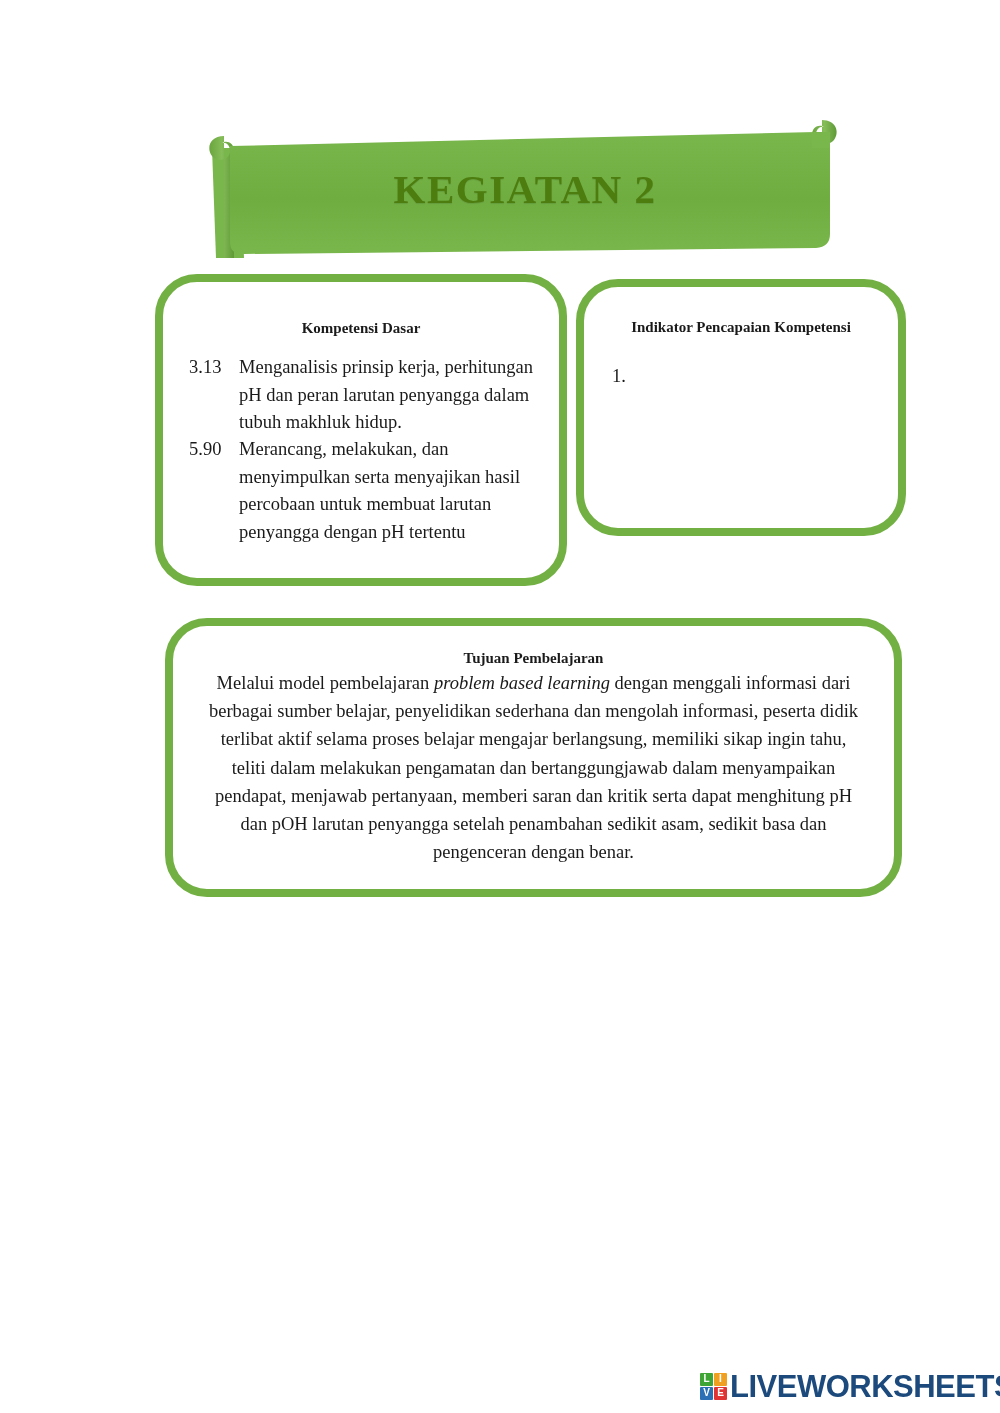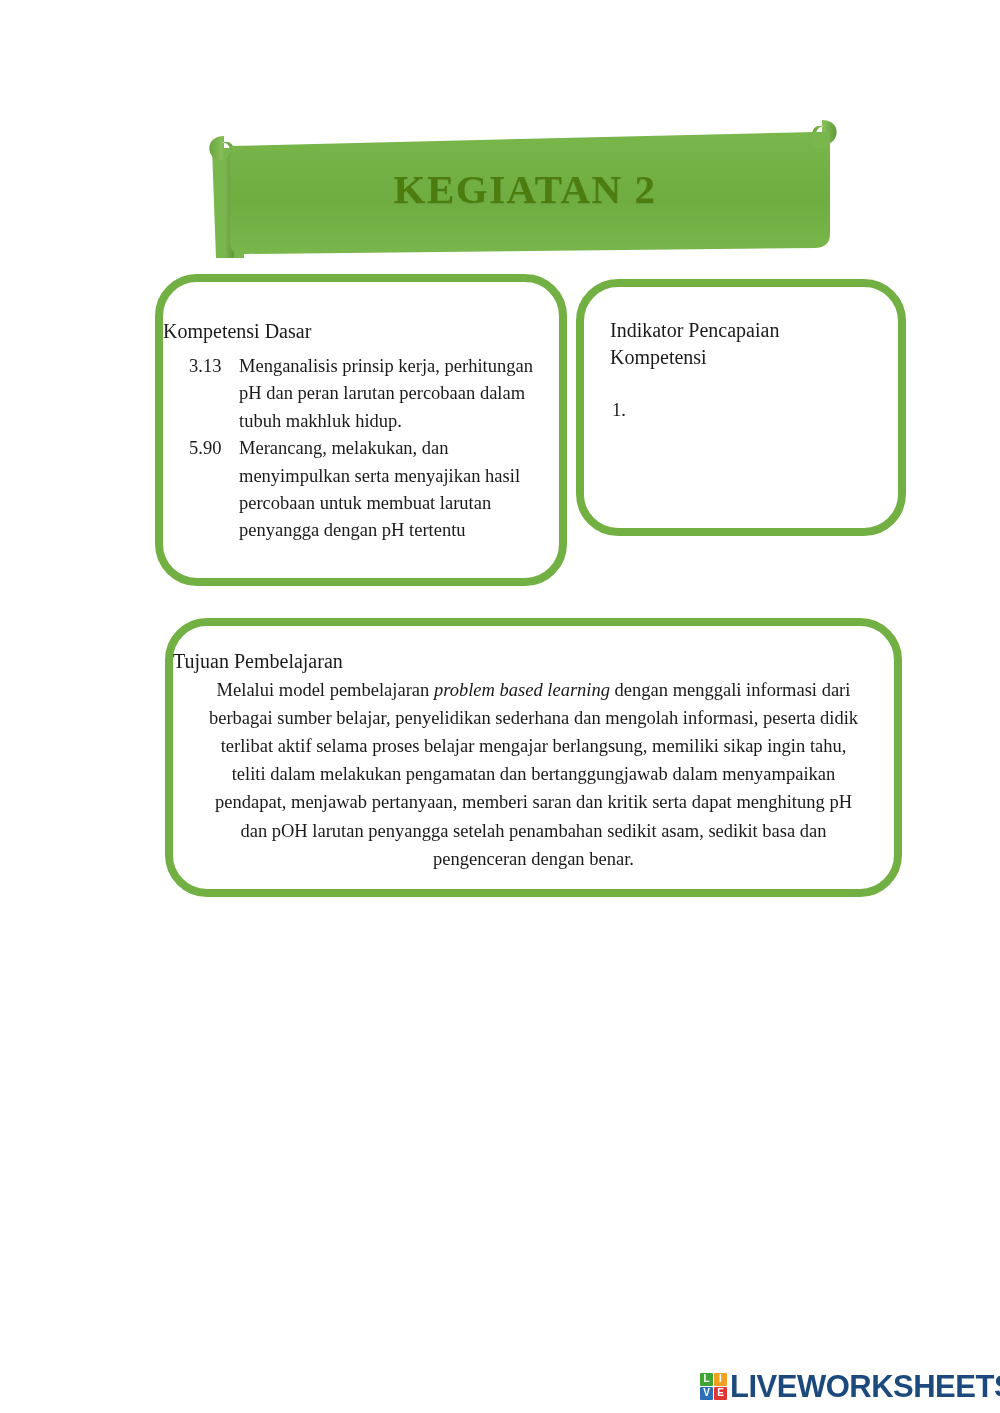--- a/index.html
+++ b/index.html
@@ -78,30 +78,30 @@
     height: 257px;
   }
   #box-tujuan {
     left: 165px;
     top: 618px;
     width: 737px;
     height: 279px;
   }
 
   .box-heading {
-    text-align: left;
-    font-weight: normal;
-    font-size: 20px;
+    text-align: center;
+    font-weight: bold;
+    font-size: 15px;
     line-height: 1.35;
   }
 
   
   #box-kd .box-heading { margin: 36px 0 0 0; }
   .kd-list {
-    margin: 8px 0 0 0;
+    margin: 16px 0 0 0;
     padding: 0 18px 0 26px;
     list-style: none;
     font-size: 18.5px;
     line-height: 1.48;
   }
   .kd-item {
     display: flex;
     align-items: flex-start;
     margin-bottom: 0;
   }
@@ -218,21 +218,21 @@
   </svg>
   <div class="banner-title">KEGIATAN 2</div>
 </div>
 
 <div class="gbox" id="box-kd">
   <div class="gbox-inner">
     <div class="box-heading">Kompetensi Dasar</div>
     <ul class="kd-list">
       <li class="kd-item">
         <span class="kd-num">3.13</span>
-        <span class="kd-text">Menganalisis prinsip kerja, perhitungan pH dan peran larutan percobaan dalam tubuh makhluk hidup.</span>
+        <span class="kd-text">Menganalisis prinsip kerja, perhitungan pH dan peran larutan penyangga dalam tubuh makhluk hidup.</span>
       </li>
       <li class="kd-item">
         <span class="kd-num">5.90</span>
         <span class="kd-text">Merancang, melakukan, dan menyimpulkan serta menyajikan hasil percobaan untuk membuat larutan penyangga dengan pH tertentu</span>
       </li>
     </ul>
   </div>
 </div>
 
 <div class="gbox" id="box-ipk">

